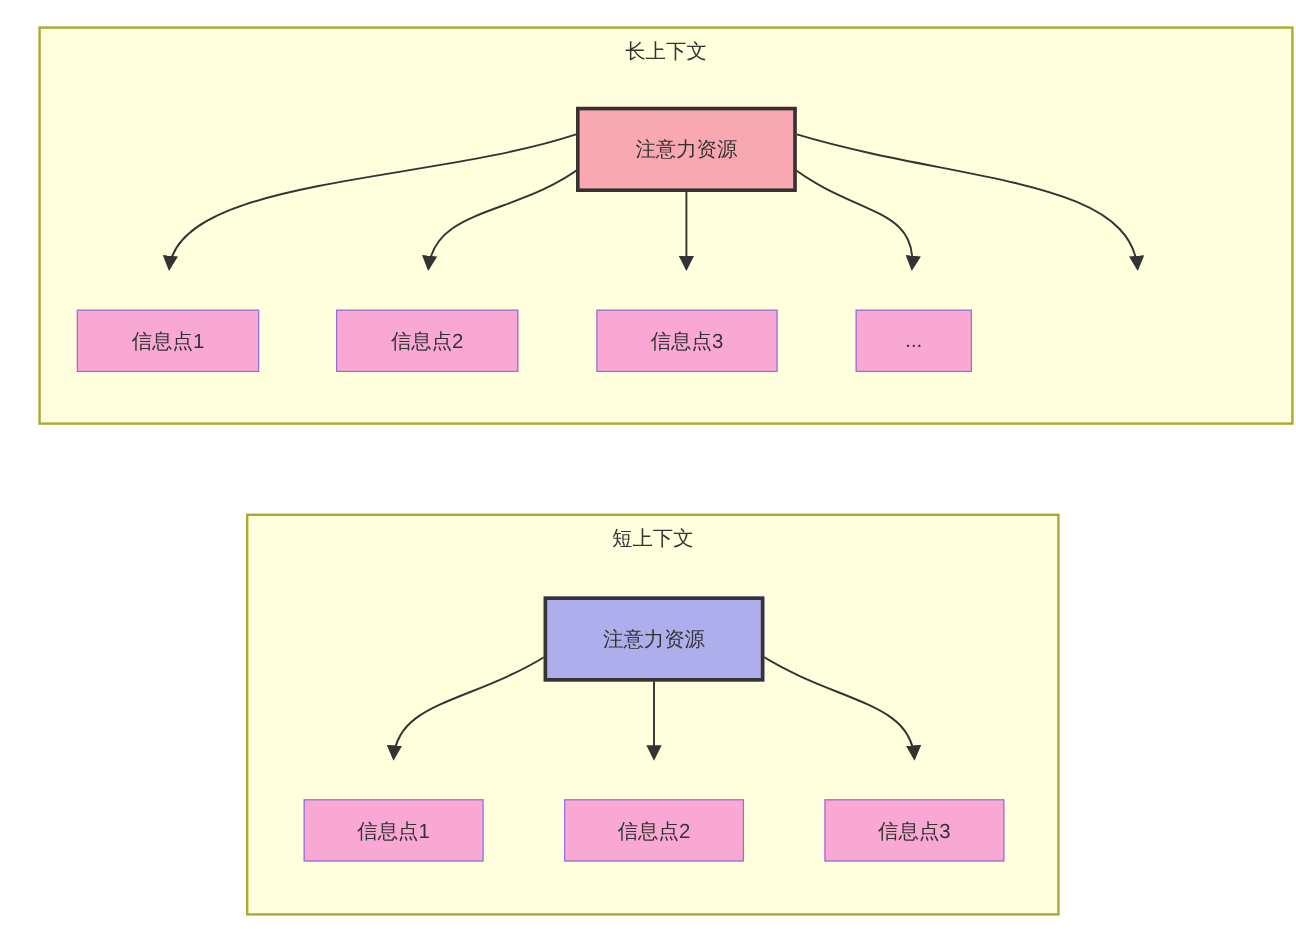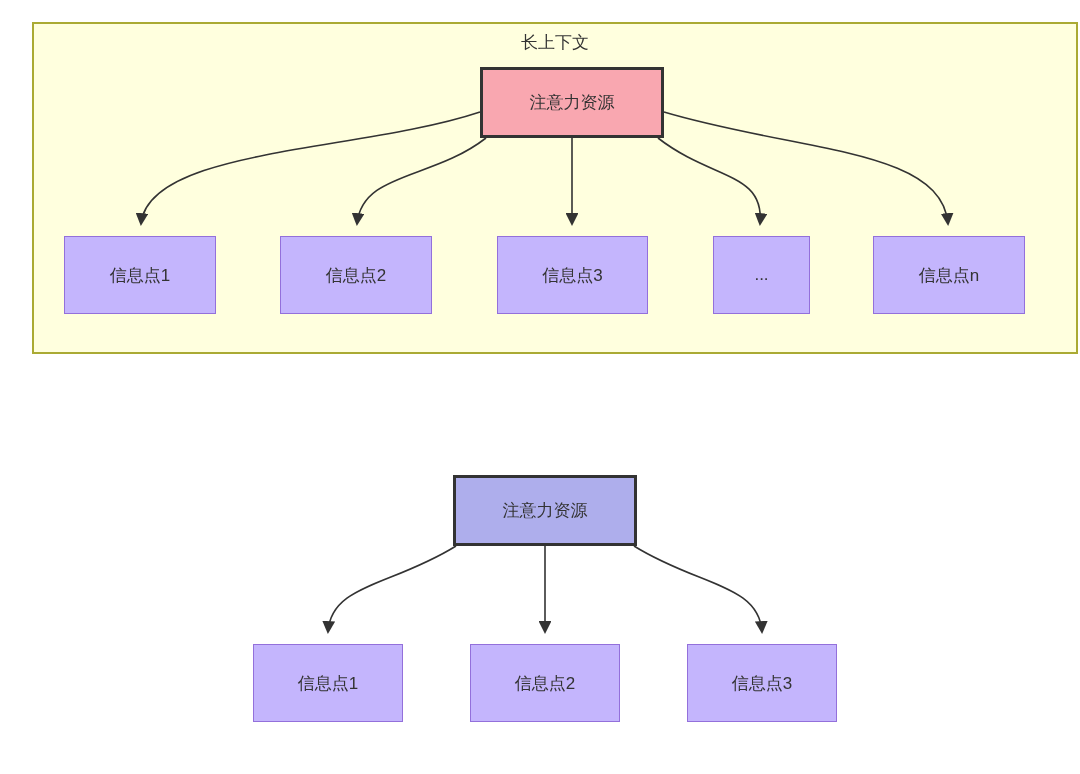--- a/index.html
+++ b/index.html
@@ -38,47 +38,51 @@
   }
   .box {
     position: absolute;
     display: flex;
     align-items: center;
     justify-content: center;
     box-sizing: border-box;
     font-size: 17px;
     color: #333333;
     z-index: 3;
+    margin-top: 22px;
   }
   .source { border: 3px solid #333333; }
   .source-long  { left: 480px; top: 67px;  width: 184px; height: 71px; background: #f9a7b0; }
   .source-short { left: 453px; top: 475px; width: 184px; height: 71px; background: #aeaeec; }
   .node {
-    background: #c4b5fd;
+    background: #f9a8d4;
     border: 1.5px solid #9370db;
-    height: 78px;
+    height: 52px;
   }
   .ln0 { left: 64px;  top: 236px; width: 152px; }
   .ln1 { left: 280px; top: 236px; width: 152px; }
   .ln2 { left: 497px; top: 236px; width: 151px; }
   .ln3 { left: 713px; top: 236px; width: 97px;  }
   .ln4 { left: 873px; top: 236px; width: 152px; }
   .sn0 { left: 253px; top: 644px; width: 150px; }
   .sn1 { left: 470px; top: 644px; width: 150px; }
   .sn2 { left: 687px; top: 644px; width: 150px; }
 </style>
 </head>
 <body>
 
 <div class="canvas">
 
   <div class="container container-long">
     <div class="container-title">长上下文</div>
   </div>
 
+  <div class="container container-short">
+    <div class="container-title">短上下文</div>
+  </div>
 
   <svg class="edges" viewBox="0 0 1080 774" xmlns="http://www.w3.org/2000/svg">
     <defs>
       <marker id="arrowhead" viewBox="0 0 10 10" refX="8.5" refY="5" markerWidth="8" markerHeight="8" orient="auto-start-reverse">
         <path d="M0,0 L10,5 L0,10 z" fill="#333333"></path>
       </marker>
     </defs>
 
     <path d="M 480 112 C 360 152, 148 148, 141 224" fill="none" stroke="#333333" stroke-width="1.6" marker-end="url(#arrowhead)"></path>
     <path d="M 486 138 C 432 180, 362 172, 357 224" fill="none" stroke="#333333" stroke-width="1.6" marker-end="url(#arrowhead)"></path>
@@ -100,23 +104,20 @@
   </div>
   <div class="box node ln1">
     <span>信息点2</span>
   </div>
   <div class="box node ln2">
     <span>信息点3</span>
   </div>
   <div class="box node ln3">
     <span>...</span>
   </div>
-  <div class="box node ln4">
-    <span>信息点n</span>
-  </div>
 
   <div class="box source source-short">
     <span>注意力资源</span>
   </div>
 
   <div class="box node sn0">
     <span>信息点1</span>
   </div>
   <div class="box node sn1">
     <span>信息点2</span>

